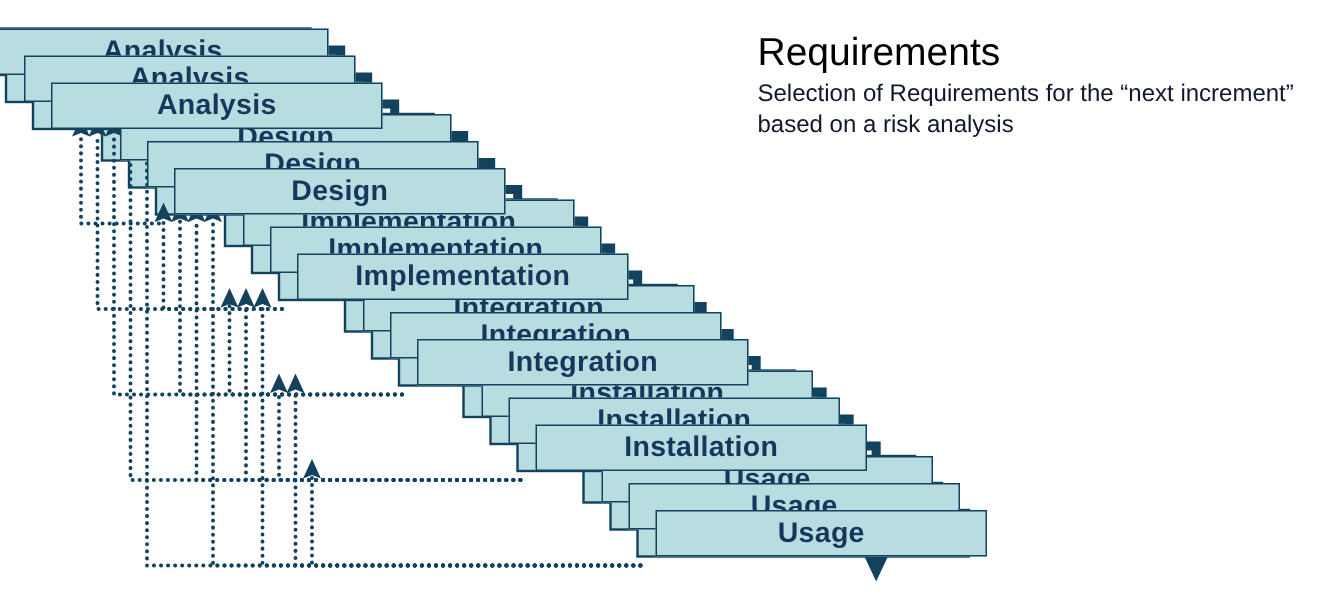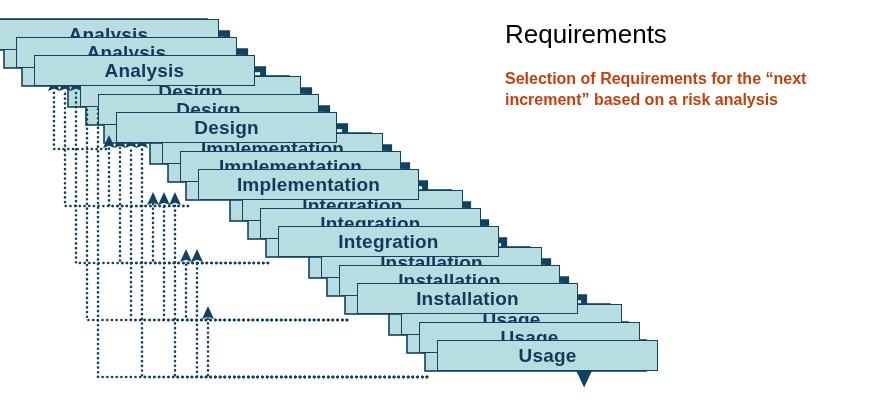--- a/index.html
+++ b/index.html
@@ -5,22 +5,22 @@
   html,body{margin:0;padding:0;background:#ffffff;}
   body{width:881px;height:407px;overflow:hidden;
        font-family:"Liberation Sans","DejaVu Sans",sans-serif;}
   #stage{position:relative;width:881px;height:407px;background:#fff;}
 
   #svgroot{position:absolute;left:0;top:0;width:881px;height:407px;}
 
   .title-block{position:absolute;left:505px;top:18px;width:370px;}
   .title-main{font-size:26px;line-height:32px;color:#000;font-weight:400;
               white-space:nowrap;}
-  .title-sub{font-size:16px;line-height:21px;color:#c2410c;font-weight:700;
-             margin-top:18px;}
+  .title-sub{font-size:16px;line-height:21px;color:#0f172a;font-weight:400;
+             margin-top:2px;}
 
   .stagebox{position:absolute;box-sizing:border-box;
             background:#b8dde1;border:1.6px solid #13425f;
             display:flex;align-items:center;justify-content:center;}
   .stagebox span{font-weight:bold;color:#16375c;font-size:19px;
                  letter-spacing:.2px;white-space:nowrap;}
 </style>
 </head>
 <body>
 

